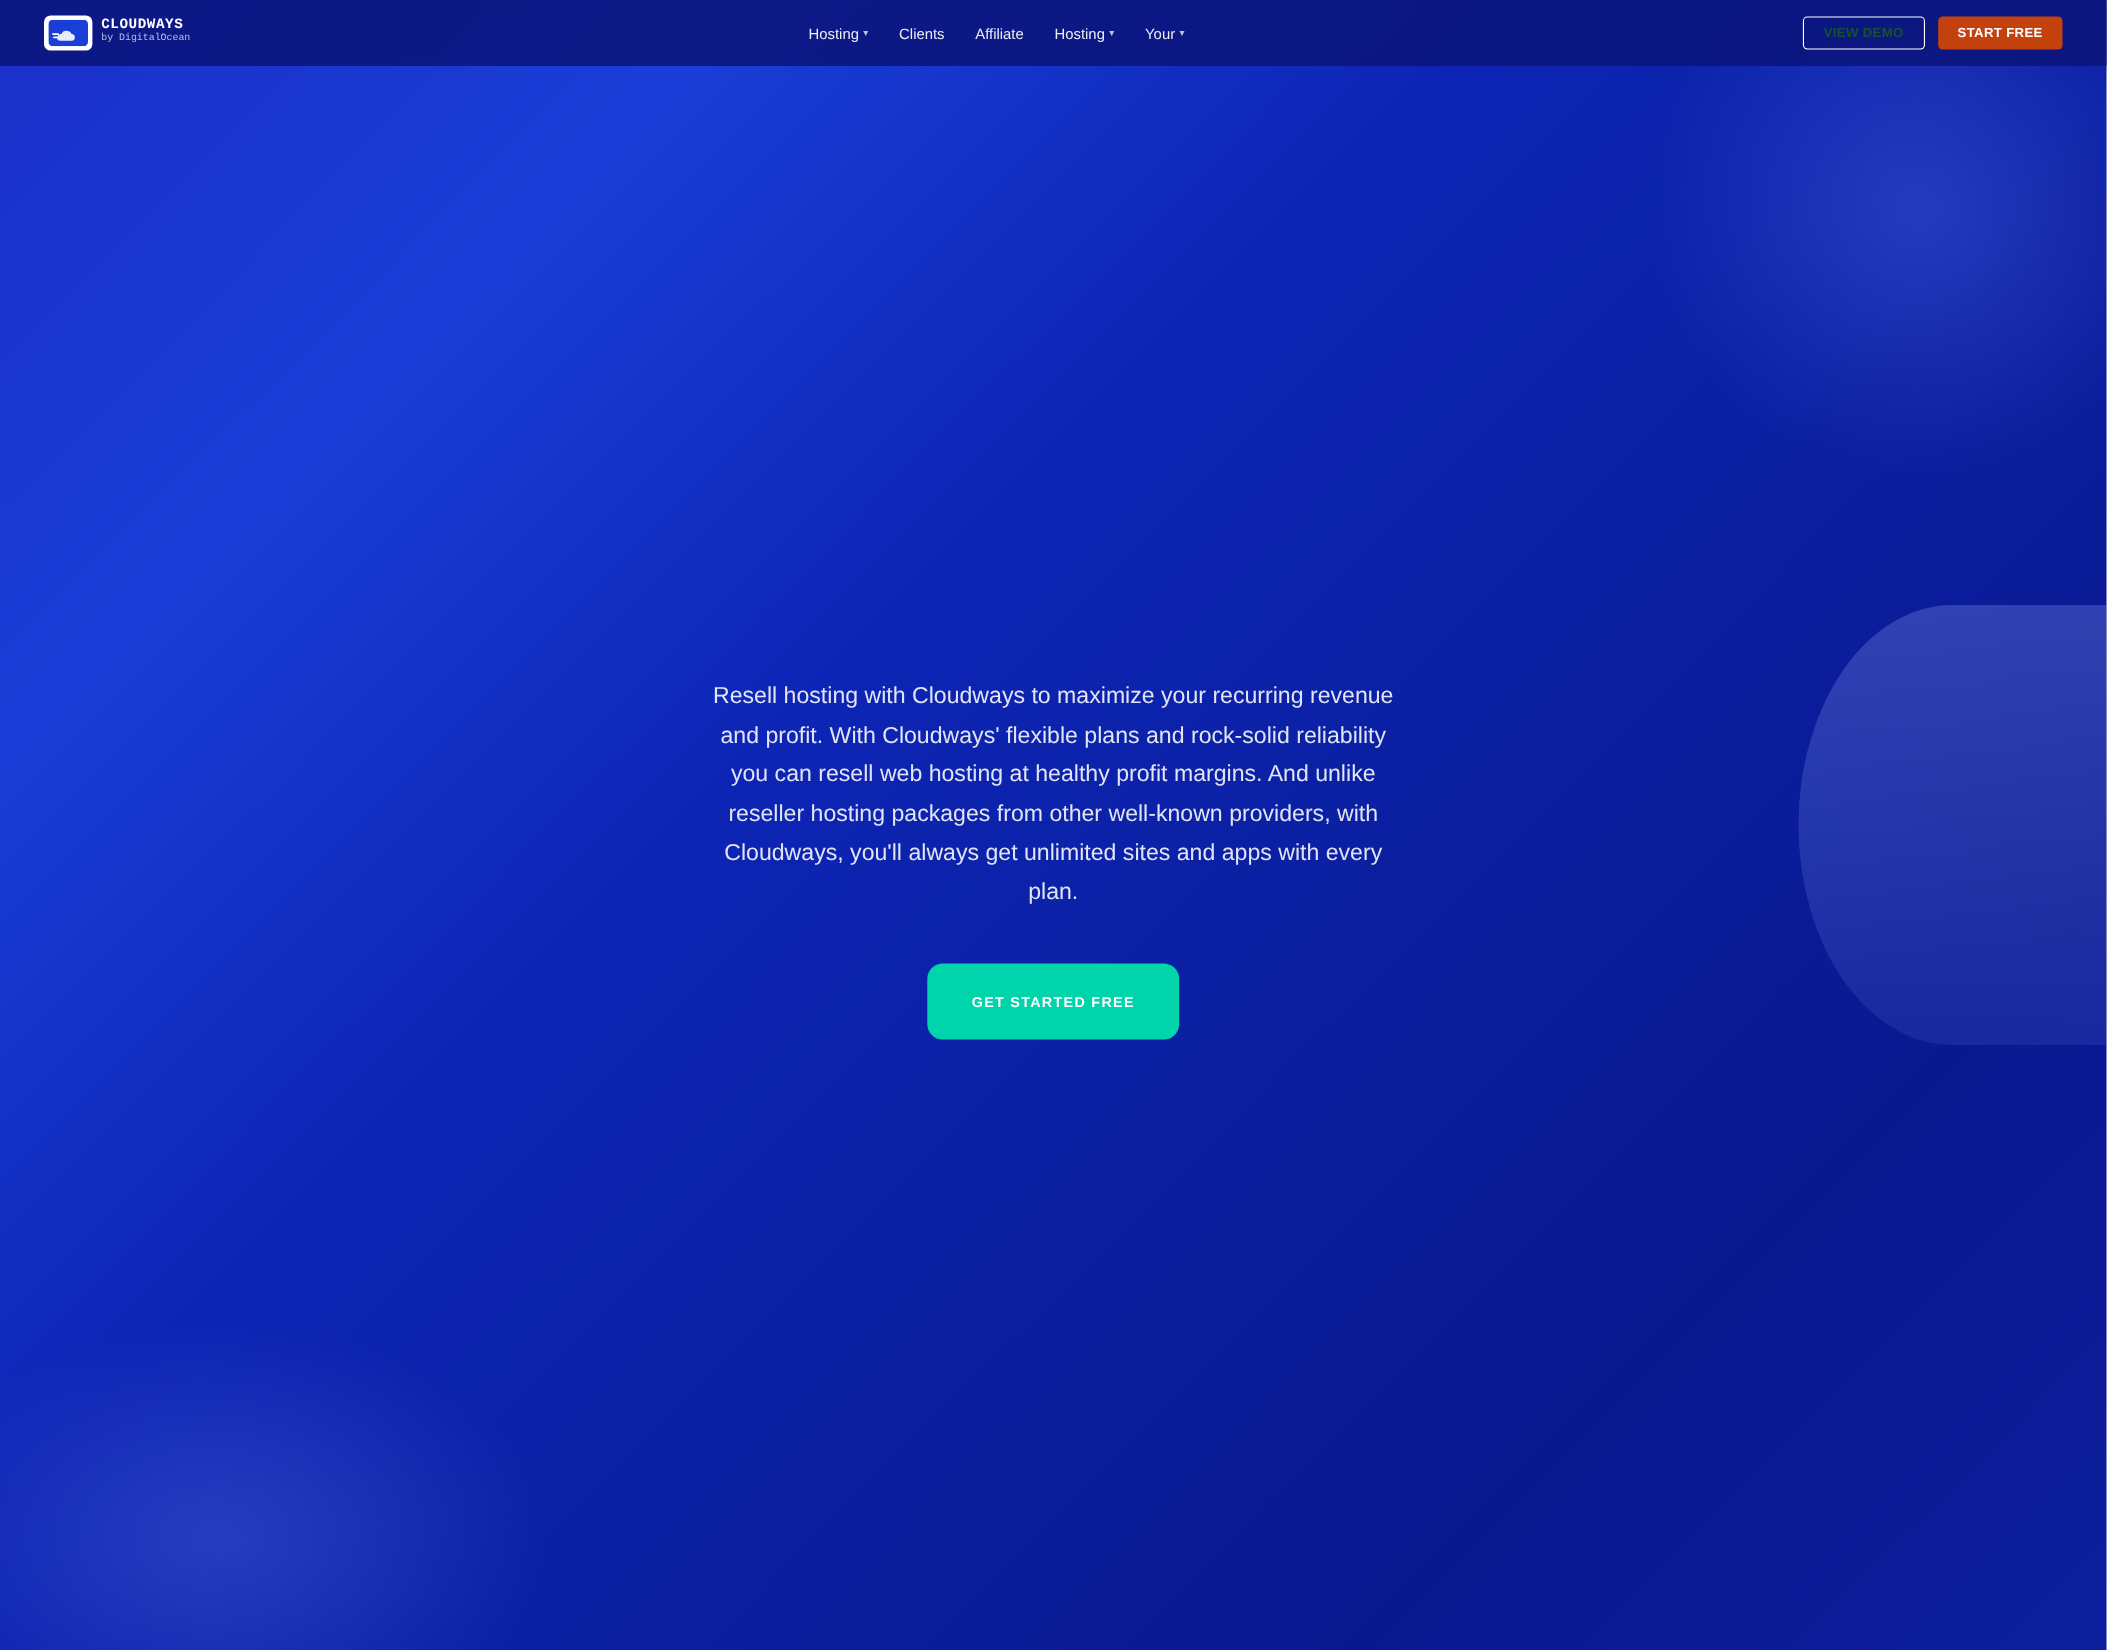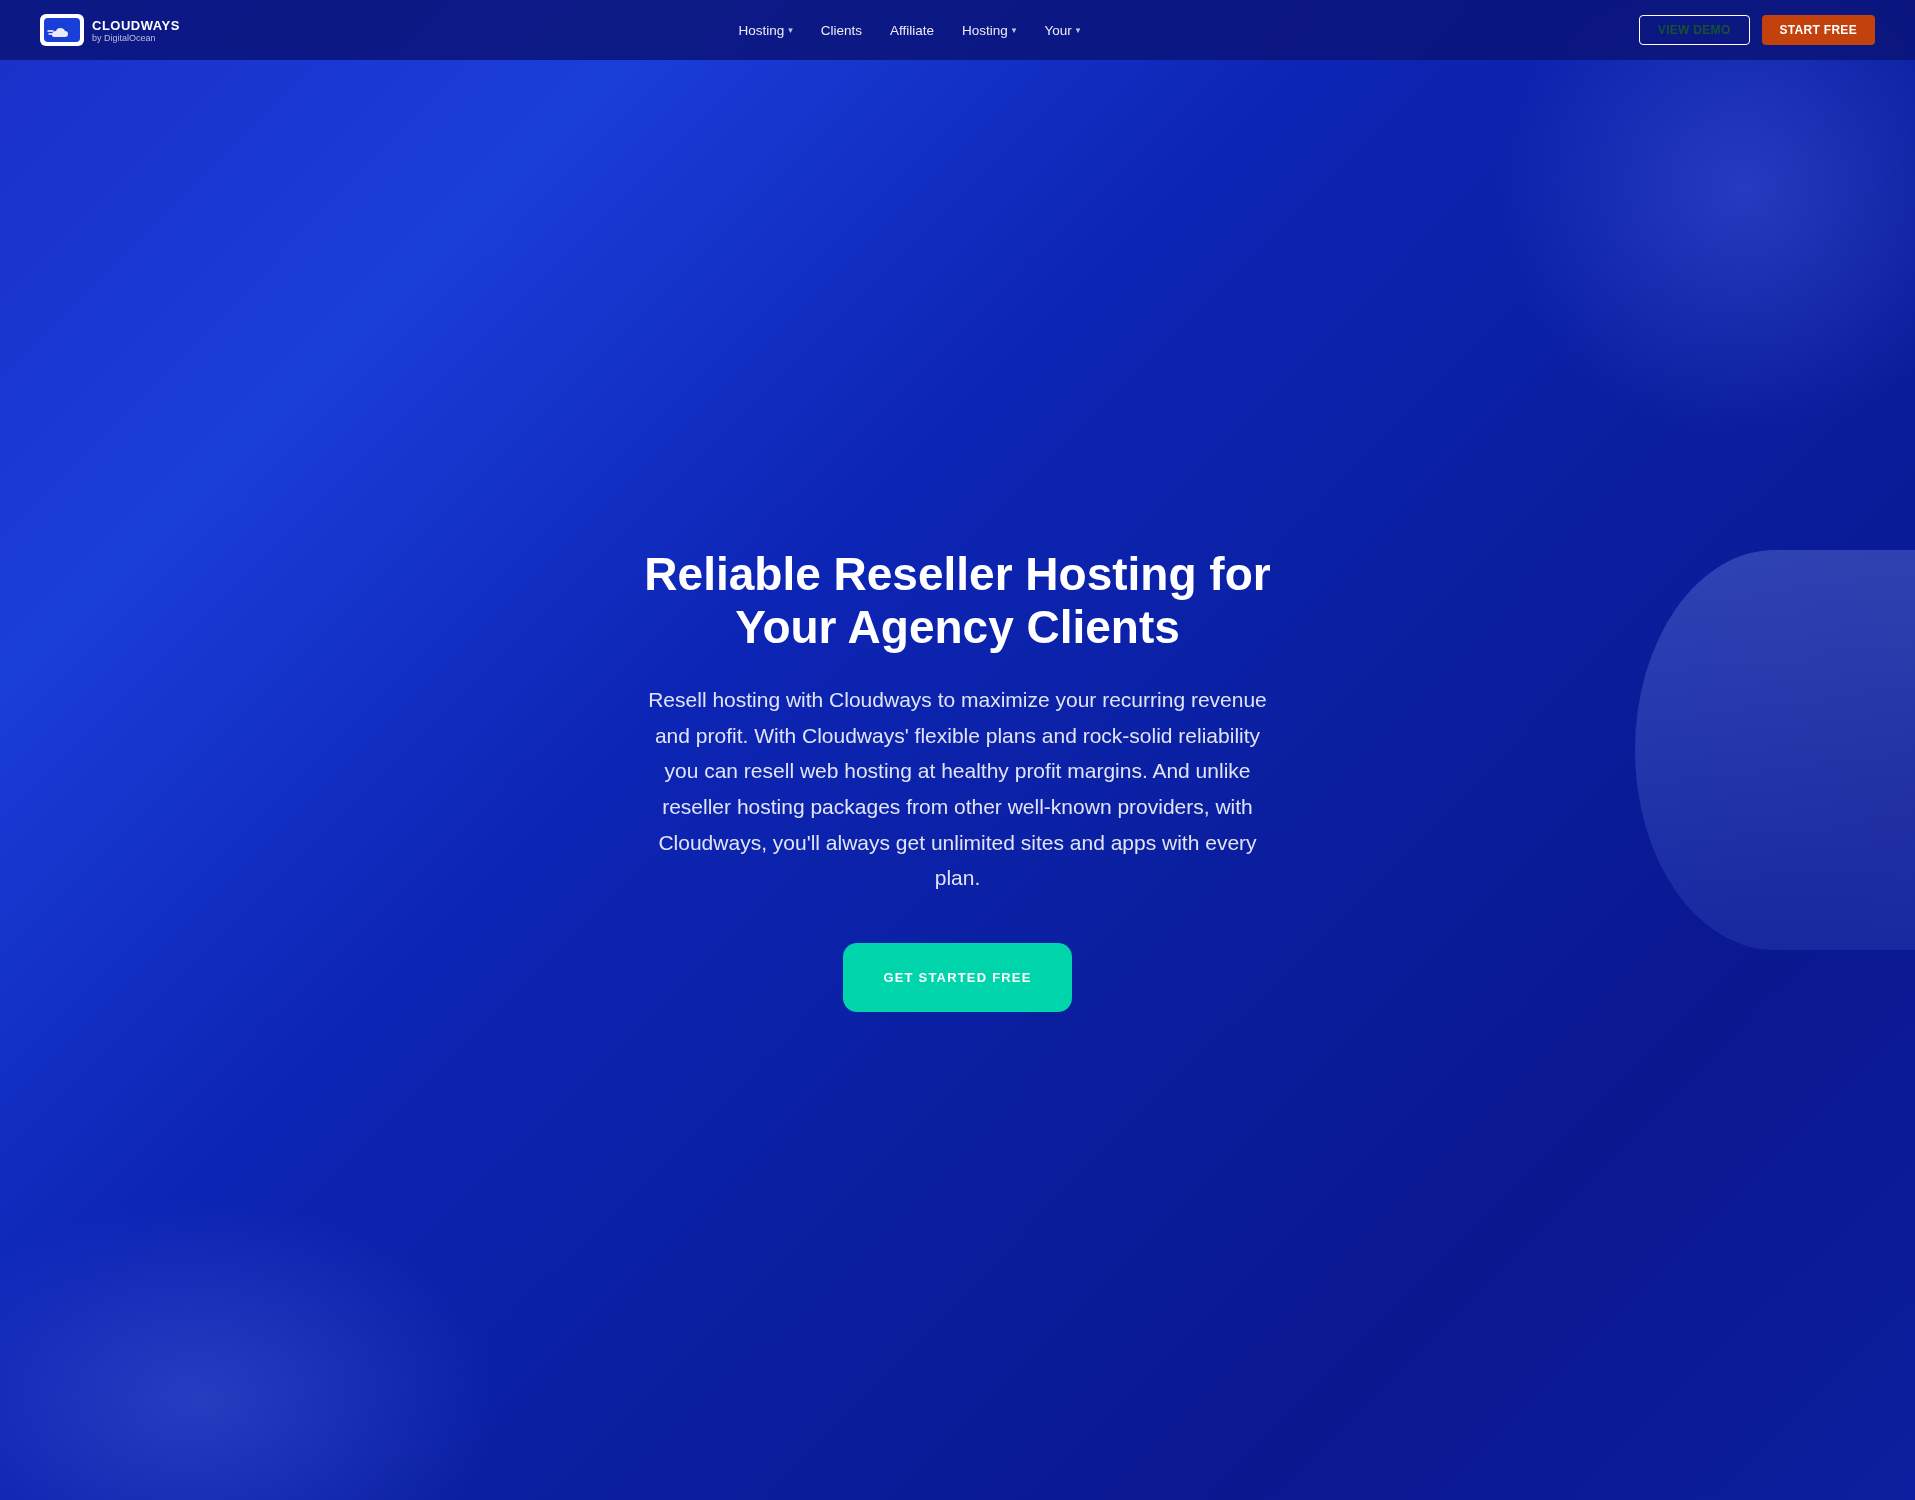--- a/index.html
+++ b/index.html
@@ -5,21 +5,21 @@
     * { margin: 0; padding: 0; box-sizing: border-box; }
     body { font-family: -apple-system, BlinkMacSystemFont, 'Segoe UI', sans-serif; overflow-x: hidden; }
 
     
     nav {
       position: fixed; top: 0; left: 0; right: 0; z-index: 100;
       display: flex; align-items: center; justify-content: space-between;
       padding: 0 40px; height: 60px;
       background: rgba(10, 20, 120, 0.85); backdrop-filter: blur(4px);
     }
-    .nav-logo { display: flex; align-items: center; gap: 8px; }
+    .nav-logo { display: flex; gap: 8px; font-family: Liberation Mono, monospace; }
     .logo-icon {
       width: 44px; height: 32px;
       background: white; border-radius: 6px;
       display: flex; align-items: center; justify-content: center;
       overflow: hidden;
     }
     .nav-brand { display: flex; flex-direction: column; }
     .nav-brand-main { font-size: 13px; font-weight: 700; color: white; letter-spacing: 0.5px; }
     .nav-brand-sub { font-size: 9px; color: rgba(255,255,255,0.7); }
     .nav-links { display: flex; align-items: center; gap: 28px; }
@@ -135,17 +135,16 @@
 
   <div class="nav-actions">
     <button class="btn-demo">VIEW DEMO</button>
     <button class="btn-start">START FREE</button>
   </div>
 </nav>
 
 <section class="hero">
   <div class="hero-blob-right"></div>
   <div class="hero-content">
-    <h1 class="hero-title">Reliable Reseller Hosting for Your Agency Clients</h1>
     <p class="hero-subtitle">Resell hosting with Cloudways to maximize your recurring revenue and profit. With Cloudways' flexible plans and rock-solid reliability you can resell web hosting at healthy profit margins. And unlike reseller hosting packages from other well-known providers, with Cloudways, you'll always get unlimited sites and apps with every plan.</p>
     <button class="btn-cta">GET STARTED FREE</button>
   </div>
 </section>
 
 </body></html>

